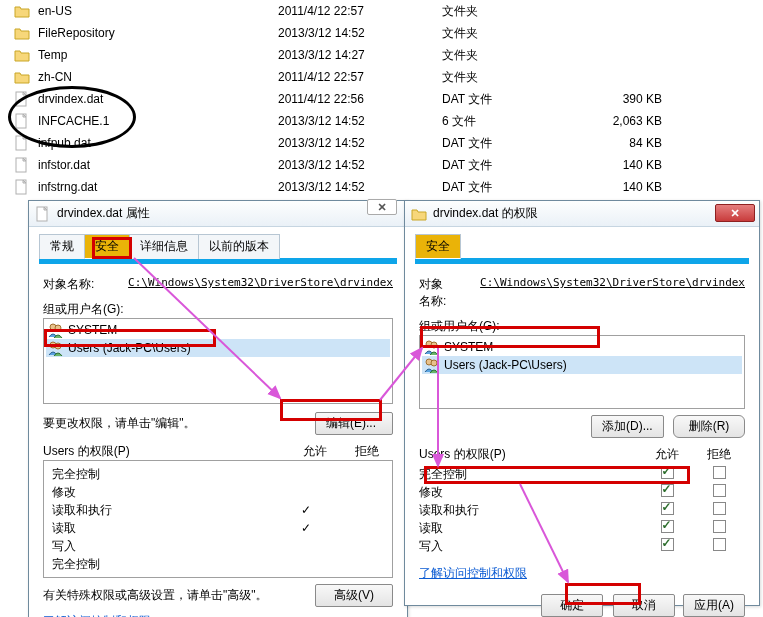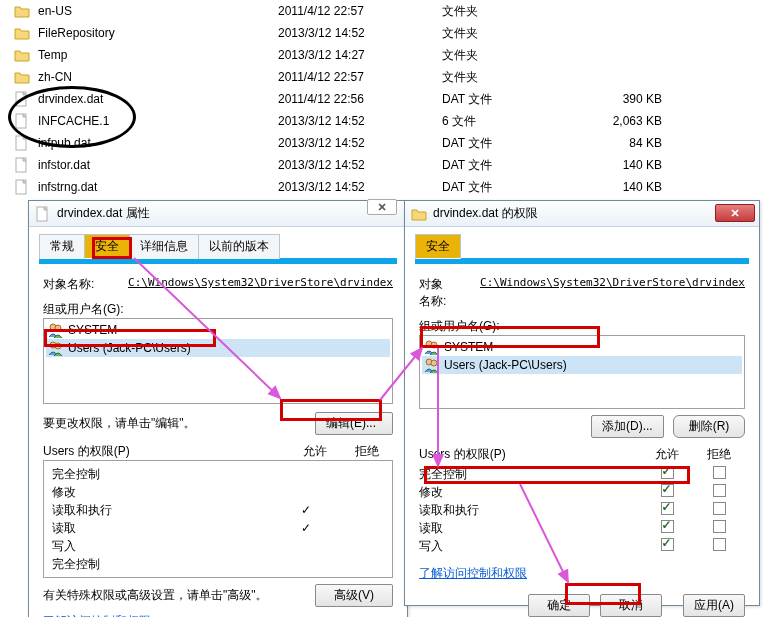--- a/index.html
+++ b/index.html
@@ -324,21 +324,21 @@
         <div class="perm-row">
           <span class="plabel">写入</span>
   <span class="pcol"><span class="ck checked"></span></span>
   <span class="pcol"><span class="ck "></span></span>
         </div>
       </div>
     <div style="margin-top:10px;"><span class="link">了解访问控制和权限</span></div>
     <div style="text-align:right; margin-top:12px;">
       <span class="btn" style="min-width:62px; text-align:center;">确定</span>
       <span class="btn" style="min-width:62px; text-align:center; margin-left:6px;">取消</span>
-      <span class="btn" style="min-width:62px; text-align:left; margin-left:18px;">应用(A)</span>
+      <span class="btn" style="min-width:62px; text-align:left; margin-left:5px;">应用(A)</span>
     </div>
   </div>
 </div>
 
 <div class="redbox" style="left:92px; top:237px; width:40px; height:22px;"></div>
 <div class="redbox" style="left:44px; top:329px; width:172px; height:18px;"></div>
 <div class="redbox" style="left:280px; top:399px; width:102px; height:22px;"></div>
 <div class="redbox" style="left:420px; top:326px; width:180px; height:22px;"></div>
 <div class="redbox" style="left:424px; top:466px; width:266px; height:18px;"></div>
 <div class="redbox" style="left:565px; top:583px; width:76px; height:22px;"></div>

